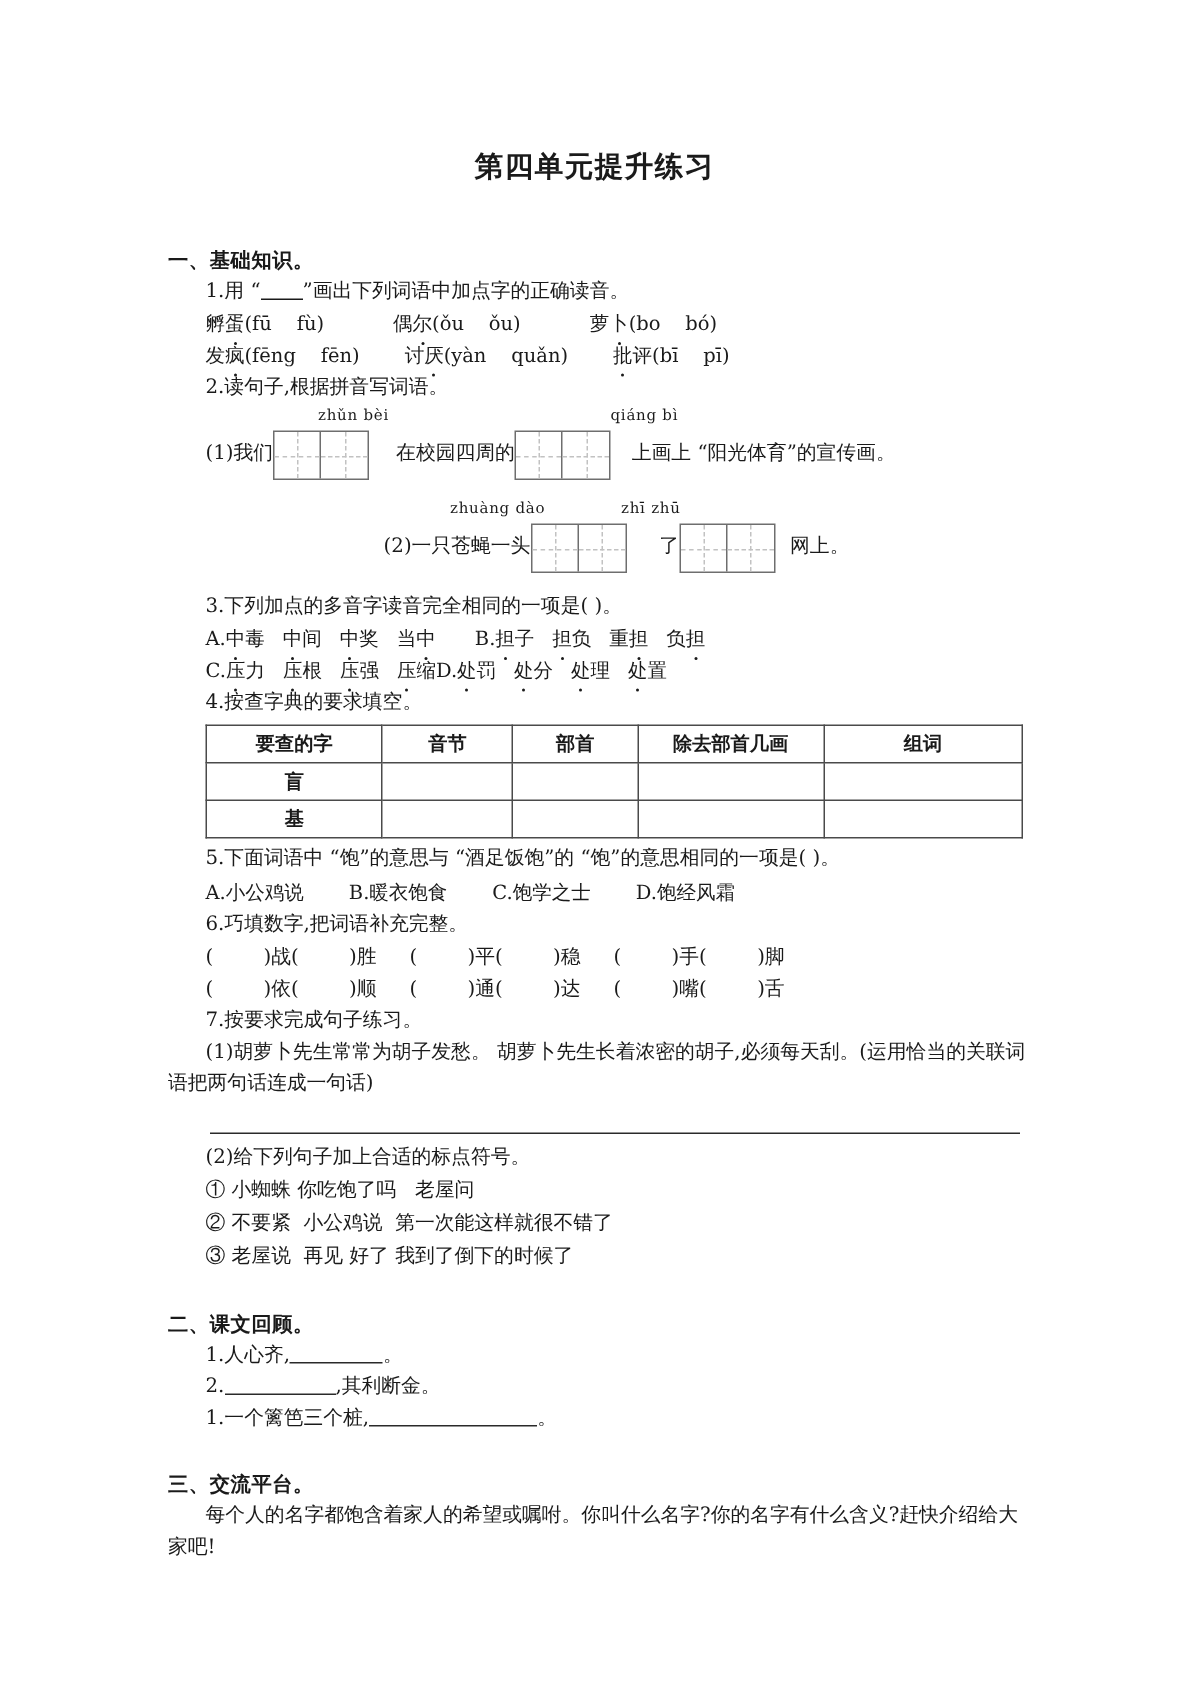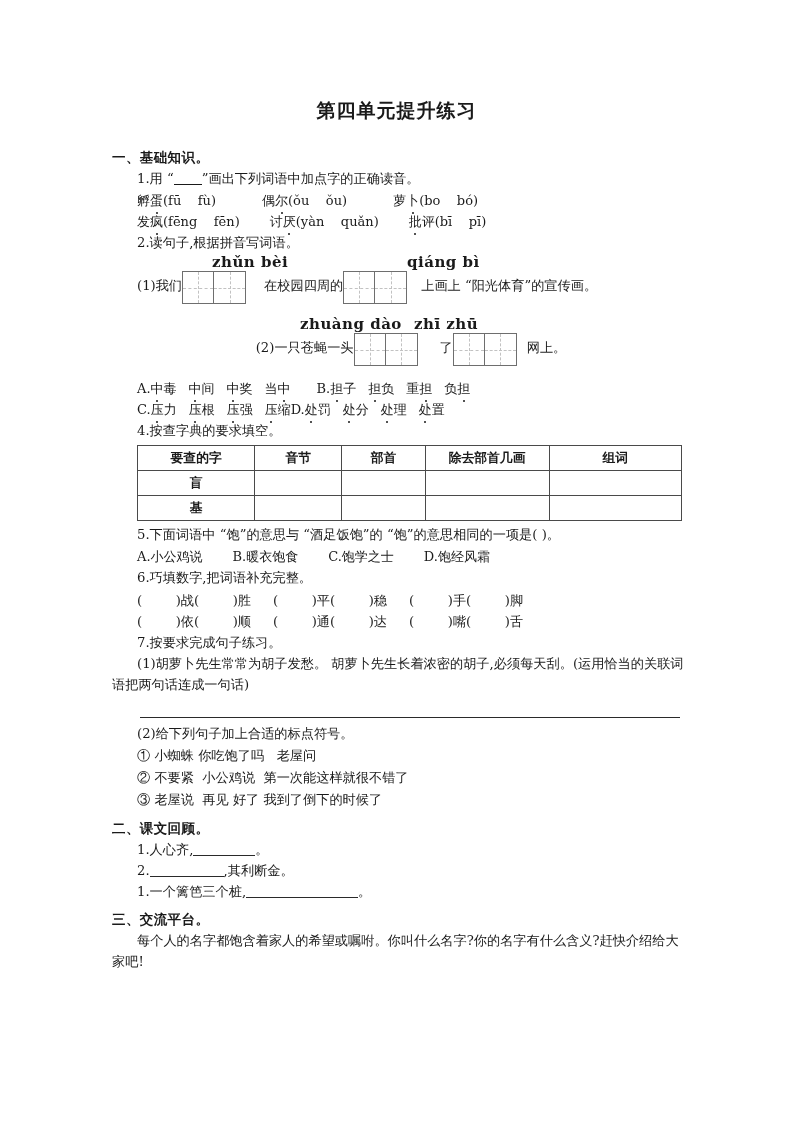--- a/index.html
+++ b/index.html
@@ -33,21 +33,21 @@
   }
   .body-col {
     position: absolute;
     left: 112px;
     right: 108px;
     top: 140px;
   }
   .sec-head {
     font-weight: bold;
     font-size: 13.5px;
-    margin: 9px 0 2px 0;
+    margin: 25px 0 2px 0;
     font-family: "DejaVu Sans", "Liberation Sans", sans-serif;
     letter-spacing: 0.4px;
   }
   .q {
     font-size: 13.2px;
     line-height: 1.52;
     margin: 1px 0;
     padding-left: 25px;
   }
   .q.noindent { padding-left: 0; }
@@ -122,26 +122,25 @@
   }
   .tzg-cell::before {
     left: 50%; top: 0; bottom: 0; width: 0;
     border-left: 1px dashed #c2c2c2;
   }
   .tzg-cell::after {
     top: 50%; left: 0; right: 0; height: 0;
     border-top: 1px dashed #c2c2c2;
   }
   .pyline {
-    font-size: 15px;
+    font-size: 10px;
     white-space: pre;
     letter-spacing: 0.5px;
     height: 16px;
     line-height: 16px;
-    font-weight: bold;
   }
   .pyabs { position: relative; height: 17px; }
   .pyabs span { position: absolute; top: 0; }
 
   
   table.dict {
     border-collapse: collapse;
     margin: 4px 0 4px 25px;
     width: 545px;
     font-size: 12.8px;
@@ -236,20 +235,21 @@
               <span class="tzg-cell"></span>
               <span class="tzg-cell"></span>
             </span></span><span style="display:inline-block;width:22px;"></span><span>了</span><span class="tzg"><span class="tzg-row">
               <span class="tzg-cell"></span>
               <span class="tzg-cell"></span>
             </span></span><span style="display:inline-block;width:10px;"></span><span>网上。</span></div>
     </div>
 
     <div class="spacer-md"></div>
 
+    <div class="q">3.下列加点的多音字读音完全相同的一项是(            )。</div>
     <div class="py-row"><span>A.</span><span class="dotted">中</span>毒<span style="display:inline-block;width:12px;"></span><span class="dotted">中</span>间<span style="display:inline-block;width:12px;"></span><span class="dotted">中</span>奖<span style="display:inline-block;width:12px;"></span>当<span class="dotted">中</span><span style="display:inline-block;width:26px;"></span><span>B.</span><span class="dotted">担</span>子<span style="display:inline-block;width:12px;"></span><span class="dotted">担</span>负<span style="display:inline-block;width:12px;"></span>重<span class="dotted">担</span><span style="display:inline-block;width:12px;"></span>负<span class="dotted">担</span></div>
     <div class="py-row"><span>C.</span><span class="dotted">压</span>力<span style="display:inline-block;width:12px;"></span><span class="dotted">压</span>根<span style="display:inline-block;width:12px;"></span><span class="dotted">压</span>强<span style="display:inline-block;width:12px;"></span><span class="dotted">压</span>缩<span>D.</span><span class="dotted">处</span>罚<span style="display:inline-block;width:12px;"></span><span class="dotted">处</span>分<span style="display:inline-block;width:12px;"></span><span class="dotted">处</span>理<span style="display:inline-block;width:12px;"></span><span class="dotted">处</span>置</div>
 
     <div class="q">4.按查字典的要求填空。</div>
     <table class="dict">
       <tbody>
           <tr>
         <th class="c0">要查的字</th>
         <th class="c1">音节</th>
         <th class="c2">部首</th>

